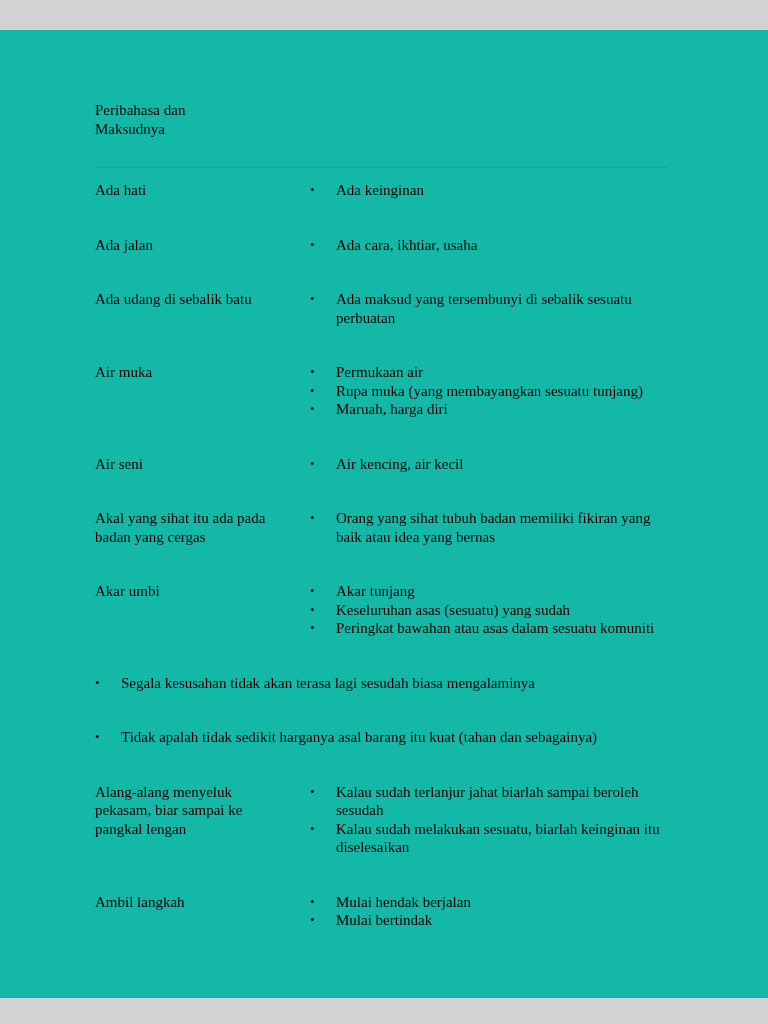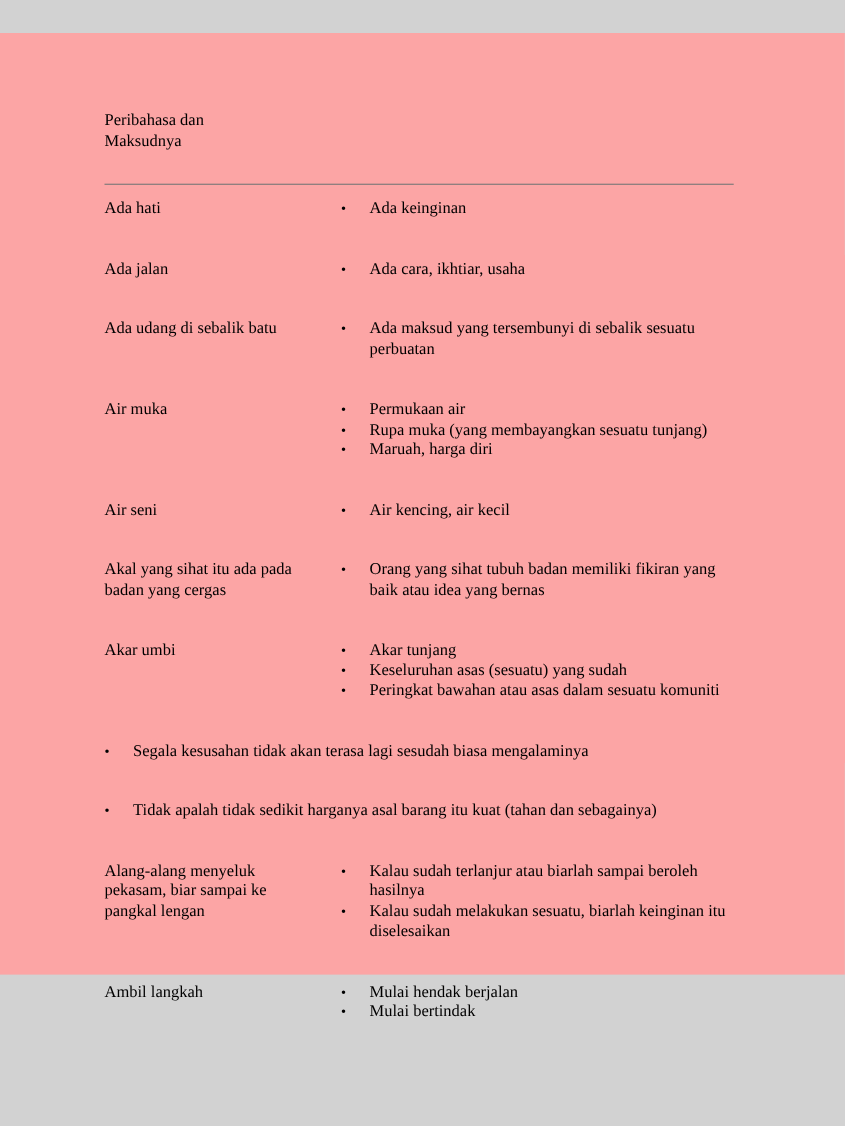--- a/index.html
+++ b/index.html
@@ -7,22 +7,22 @@
     width: 768px; height: 1024px;
     background: #d2d2d2;
     font-family: "Liberation Serif", serif;
     color: #000;
     overflow: hidden;
   }
   .viewer-bg { position: absolute; inset: 0; background: #d2d2d2; }
   .sheet {
     position: absolute;
     top: 30px; left: 0;
-    width: 768px; height: 856px;
-    background: #fca5a5;
+    width: 768px; height: 968px;
+    background: #14b8a6;
   }
   .content {
     position: absolute;
     top: 71px; left: 95px;
     width: 572px;
     font-size: 15px;
     line-height: 18.5px;
   }
   .doc-title { margin-bottom: 28px; }
   .doc-title div { line-height: 19px; }
@@ -176,21 +176,21 @@
             <span class="mtext">Tidak apalah tidak sedikit harganya asal barang itu kuat (tahan dan sebagainya)</span>
           </li>
       </ul>
     </div>
 
     <div class="entry">
       <div class="proverb">Alang-alang menyeluk pekasam, biar sampai ke pangkal lengan</div>
       <ul class="meanings">
         <li>
             <span class="bullet">•</span>
-            <span class="mtext">Kalau sudah terlanjur atau biarlah sampai beroleh hasilnya</span>
+            <span class="mtext">Kalau sudah terlanjur jahat biarlah sampai beroleh sesudah</span>
           </li>
         <li>
             <span class="bullet">•</span>
             <span class="mtext">Kalau sudah melakukan sesuatu, biarlah keinginan itu diselesaikan</span>
           </li>
       </ul>
     </div>
 
     <div class="entry">
       <div class="proverb">Ambil langkah</div>

